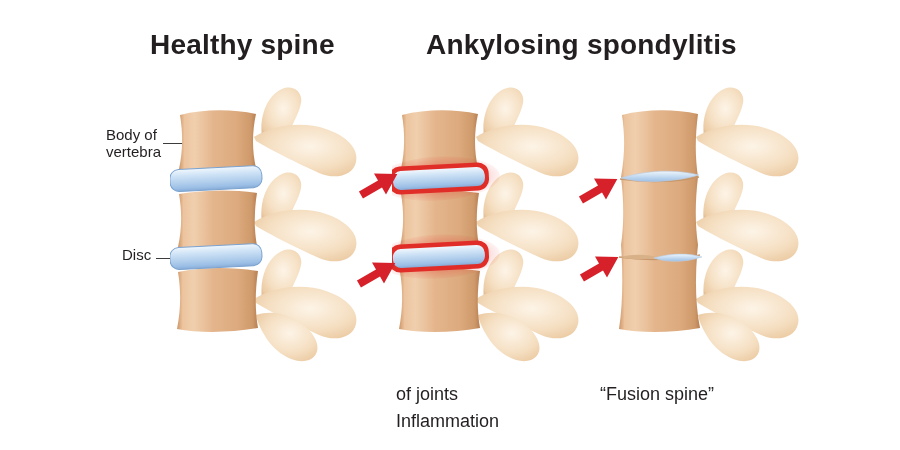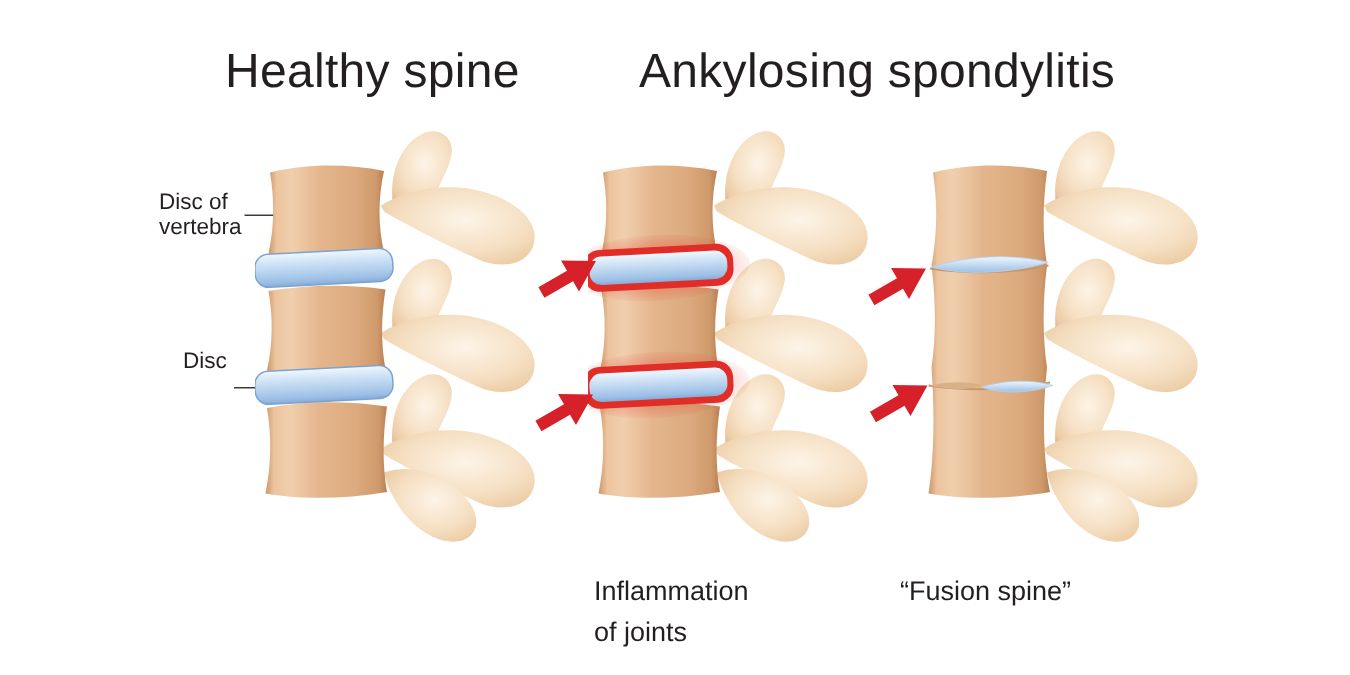--- a/index.html
+++ b/index.html
@@ -7,35 +7,35 @@
   .canvas {
     position: relative;
     width: 900px; height: 450px;
     background: var(--background, #fff);
     font-family: "Liberation Sans", sans-serif;
     color: var(--text-dark, #231f20);
     overflow: hidden;
   }
   .title {
     position: absolute;
-    font-size: 32px;
-    font-weight: 400;
+    font-size: 28px;
+    font-weight: 700;
     letter-spacing: 0.2px;
     white-space: nowrap;
   }
   #title-healthy { left: 150px; top: 29px; }
   #title-condition { left: 426px; top: 29px; }
   .anatomy-label {
     position: absolute;
     font-size: 15px;
     line-height: 17px;
     white-space: nowrap;
   }
   #label-body { left: 106px; top: 126px; }
-  #label-disc { left: 122px; top: 232px; }
+  #label-disc { left: 122px; top: 246px; }
   .pointer-line {
     position: absolute;
     height: 0;
     border-top: 1.4px solid var(--pointer-line, #3c3c3c);
   }
   #pointer-body { left: 163px; top: 143px; width: 40px; }
   #pointer-disc { left: 156px; top: 258px; width: 44px; }
   .caption {
     position: absolute;
     font-size: 18px;
@@ -129,21 +129,21 @@
         <rect x="-3" y="-14" width="100" height="28" rx="11" fill="#e02d28"></rect>
         <rect x="1" y="-9.5" width="92" height="19" rx="8" fill="url(#discGrad)"></rect>
       </g>
     </defs>
   </svg>
 
   <div class="title" id="title-healthy">Healthy spine</div>
   <div class="title" id="title-condition">Ankylosing spondylitis</div>
 
   <div class="anatomy-label" id="label-body">
-    <span style="display:block">Disc of</span>
+    <span style="display:block">Body of</span>
     <span style="display:block">vertebra</span>
   </div>
   <div class="pointer-line" id="pointer-body"></div>
 
   <div class="anatomy-label" id="label-disc">Disc</div>
   <div class="pointer-line" id="pointer-disc"></div>
 
   <div class="panel" id="panel-healthy">
     <svg viewBox="0 0 200 280">
       <use href="#spine-back"></use>
@@ -197,20 +197,20 @@
         <polygon points="2,15 24,15 24,7 44,19 24,31 24,23 2,23" style="fill:var(--arrow-red,#d6212a)"></polygon>
       </g>
   </svg>
   <svg class="arrow" id="arrow-right-lower" viewBox="0 0 48 38">
     <g transform="rotate(-30 24 19)">
         <polygon points="2,15 24,15 24,7 44,19 24,31 24,23 2,23" style="fill:var(--arrow-red,#d6212a)"></polygon>
       </g>
   </svg>
 
   <div class="caption" id="caption-inflammation">
+    <span style="display:block">of joints</span>
     <span style="display:block">Inflammation</span>
-    <span style="display:block">of joints</span>
   </div>
   <div class="caption" id="caption-fusion">
     <span style="display:block">“Fusion spine”</span>
   </div>
 
 </div>
 
 </body></html>

